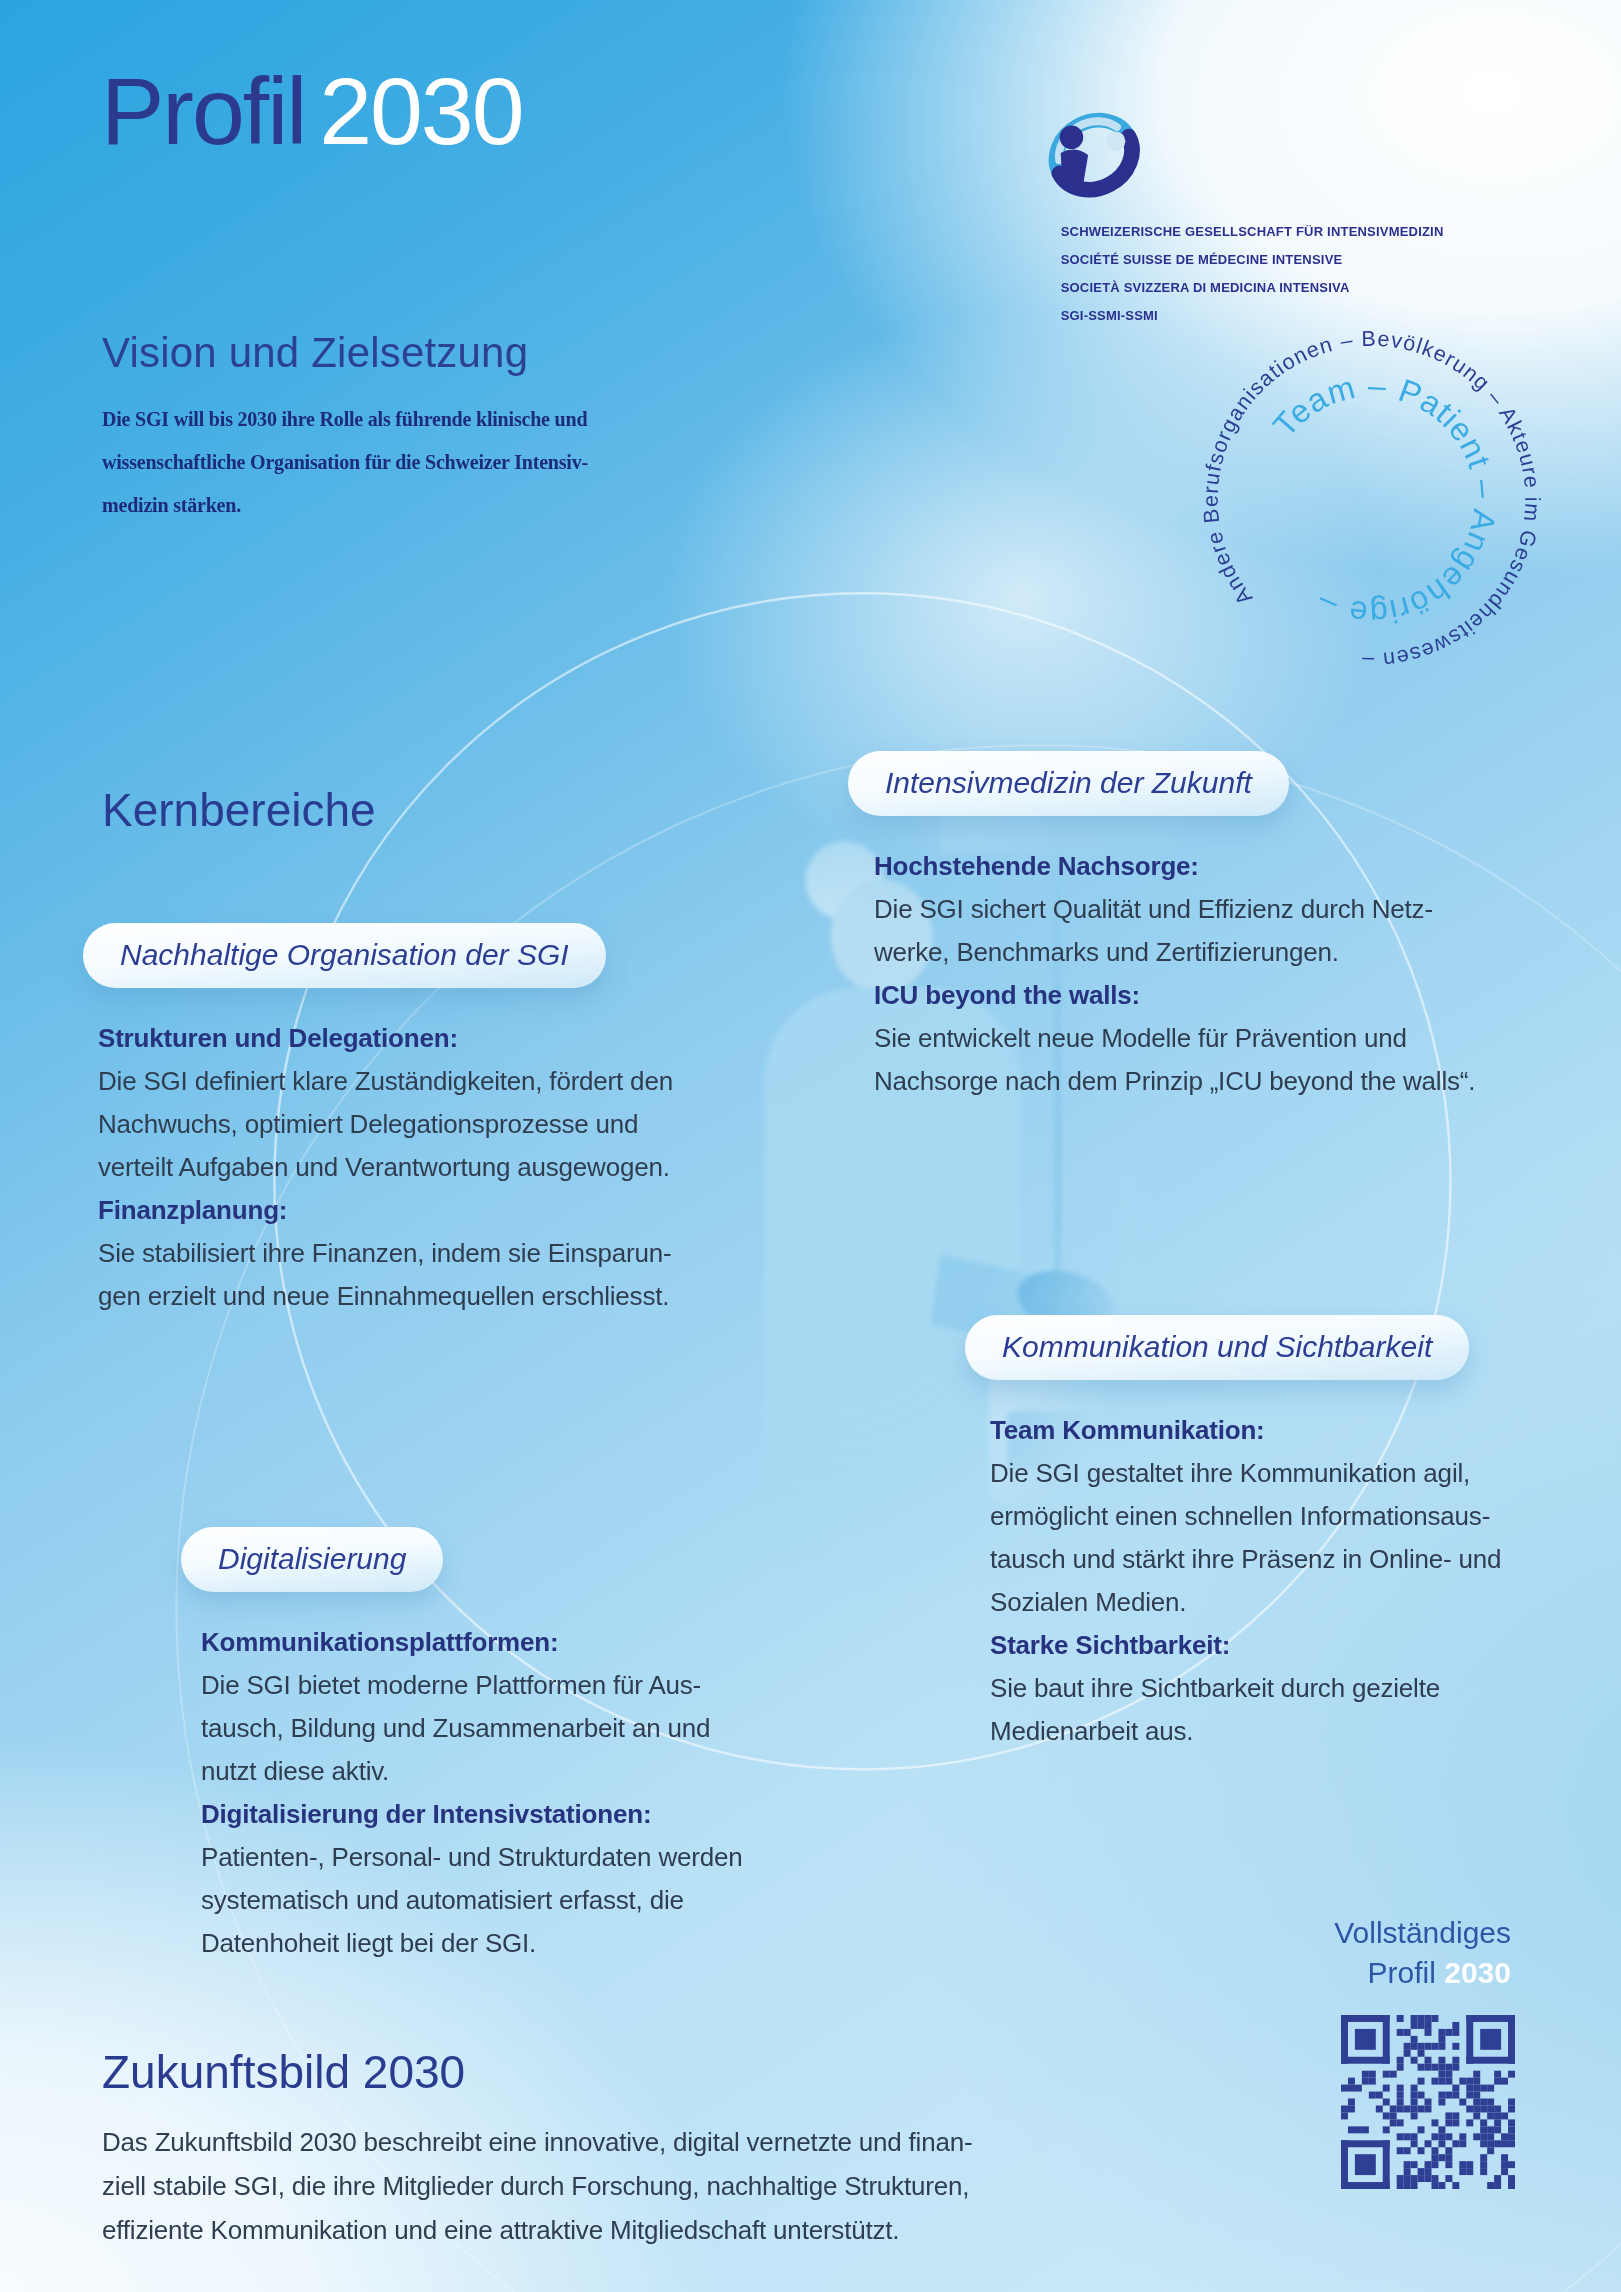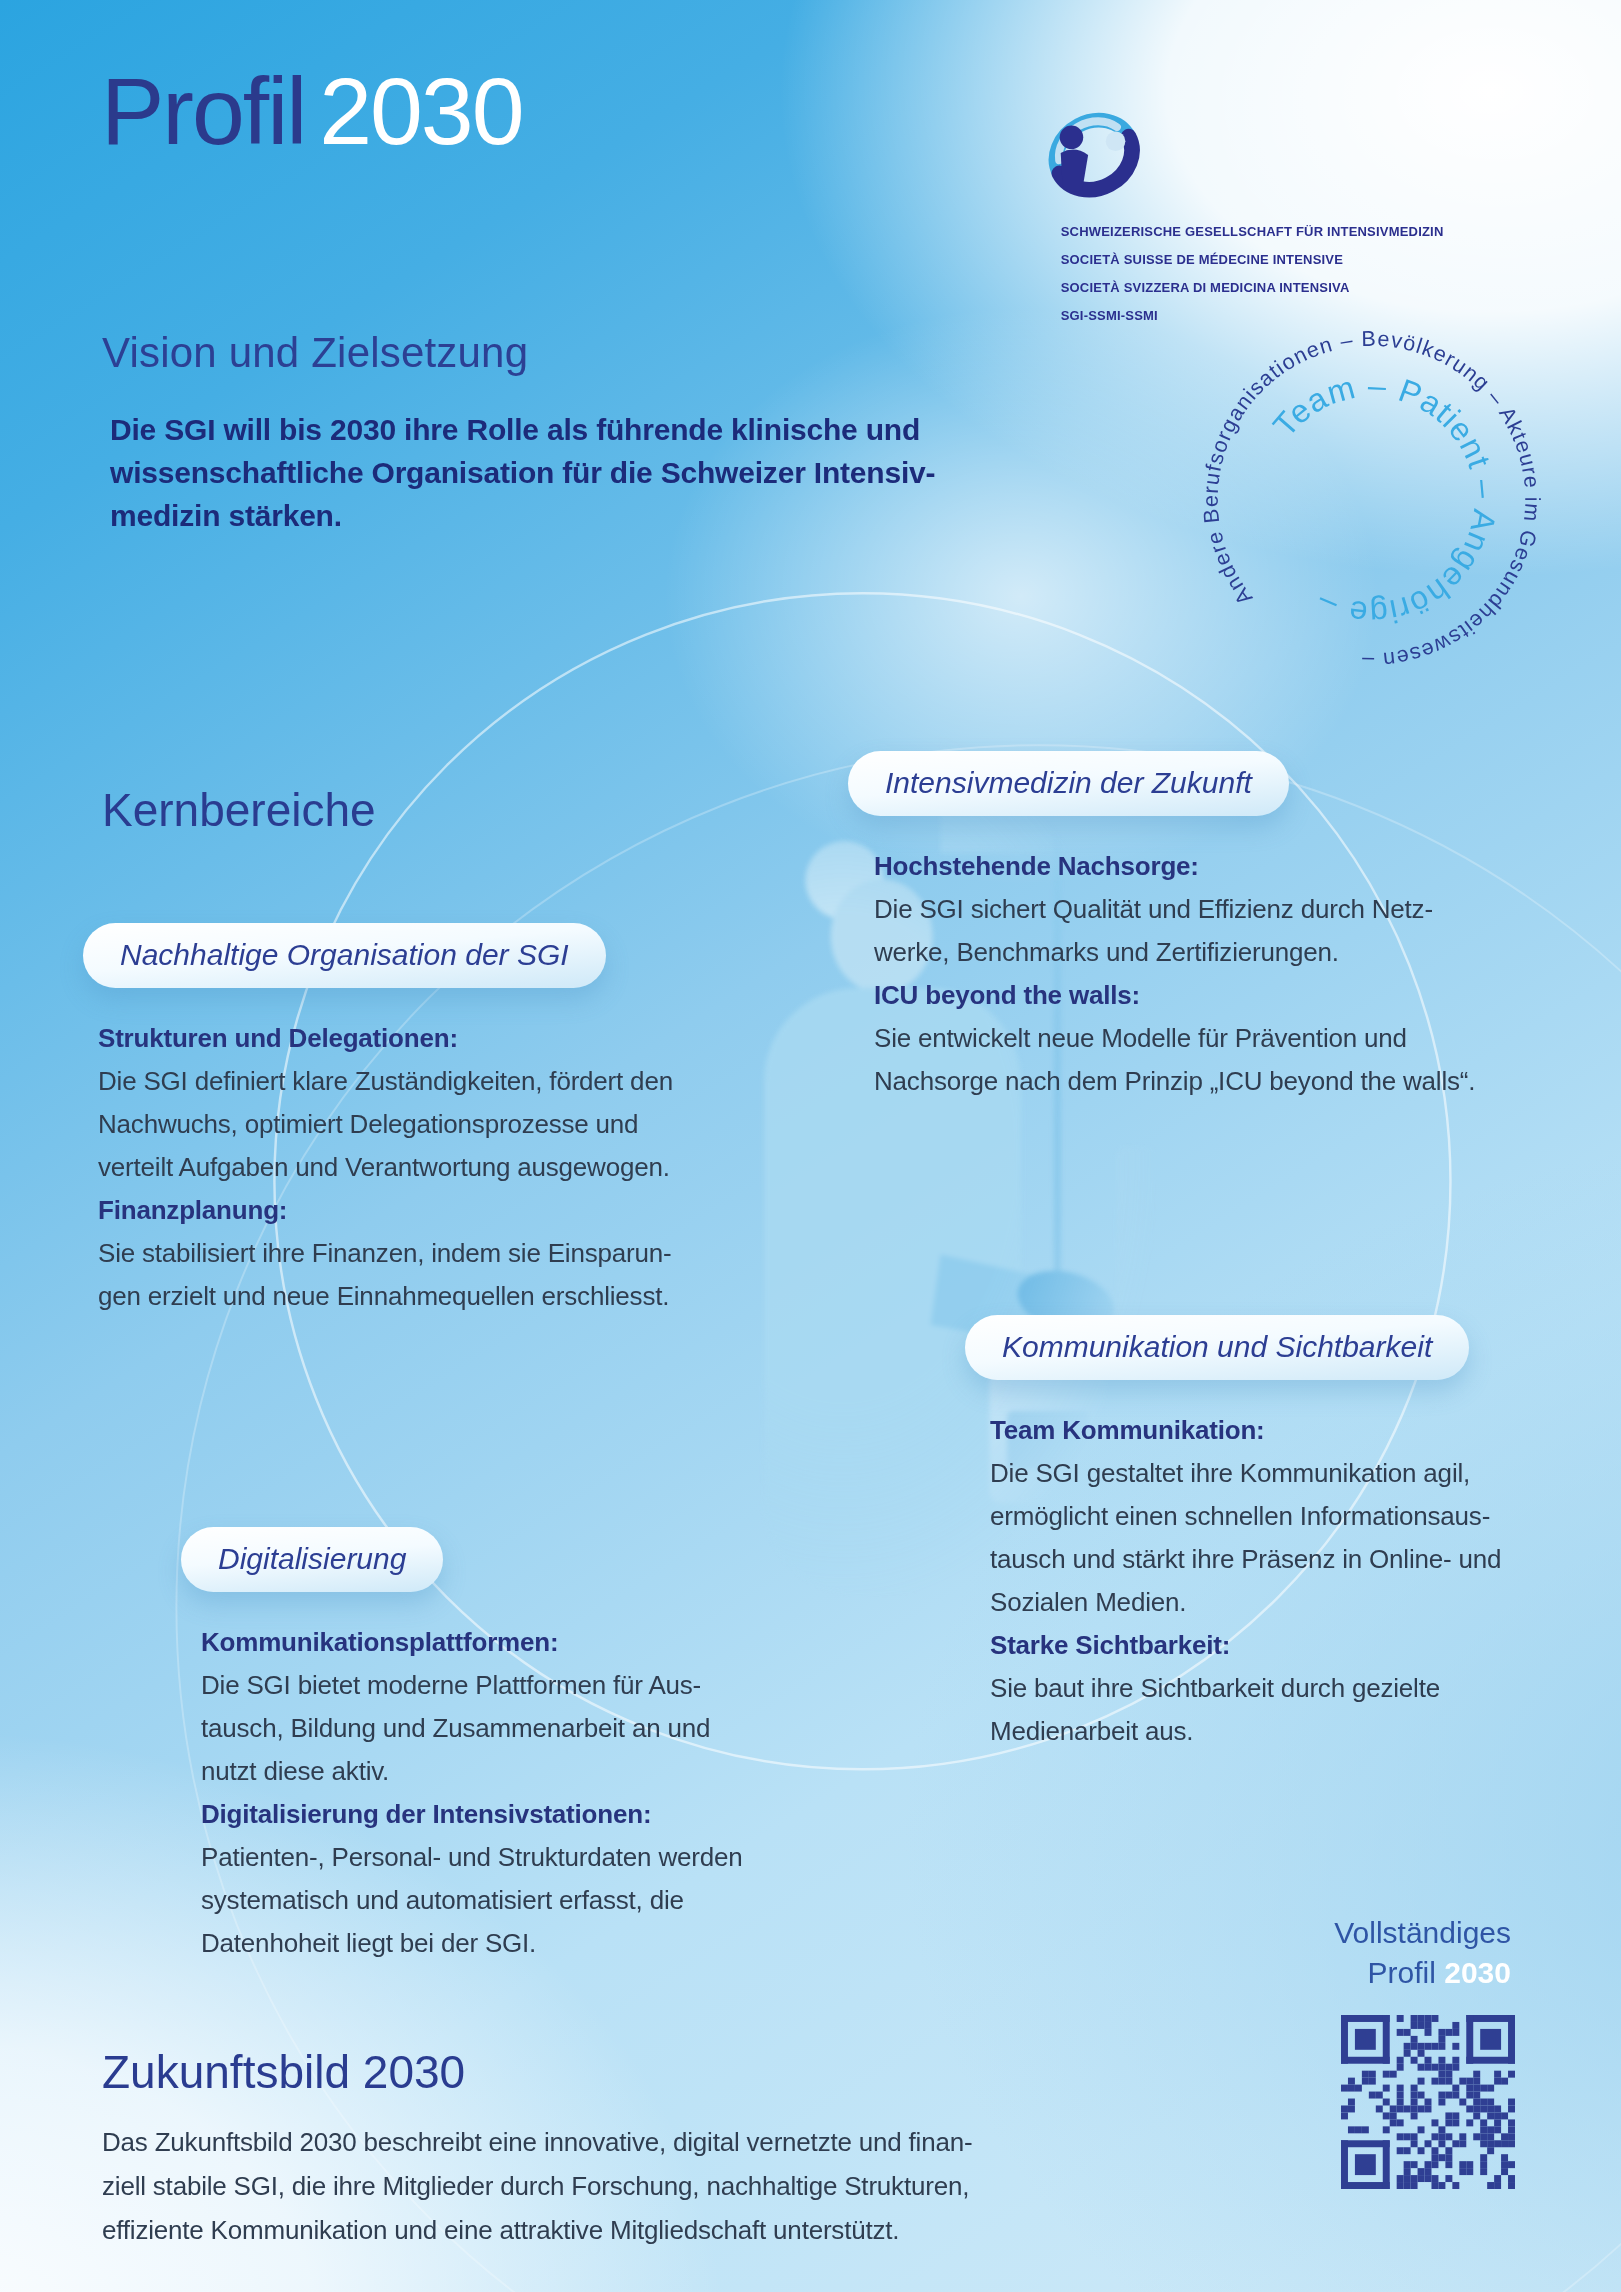--- a/index.html
+++ b/index.html
@@ -18,21 +18,21 @@
   .photo svg{filter:blur(2.9px);}
   .arcs{position:absolute;left:0;top:0;pointer-events:none;}
   
   .title{position:absolute;left:101px;top:57px;font-size:95px;font-weight:500;letter-spacing:-2px;color:#2b3a8c;white-space:nowrap;}
   .title .yr{color:#ffffff;margin-left:13.7px;}
   .logo{position:absolute;left:1045px;top:96px;display:flex;align-items:flex-start;flex-direction:column;}
   .logo-lines{margin-left:15.7px;margin-top:5.9px;color:#2b2f8e;font-weight:700;font-size:13px;letter-spacing:0.2px;}
   .logo-lines div{line-height:28px;white-space:nowrap;}
   
   .vision-h{position:absolute;left:102px;top:294px;font-size:42px;color:#2c4094;font-weight:500;letter-spacing:0.2px;}
-  .vision-t{position:absolute;left:110px;top:378px;font-size:30px;font-weight:700;line-height:43px;color:#1c2b7a;white-space:pre-line;letter-spacing:-0.2px;}
+  .vision-t{position:absolute;left:102px;top:378px;font-size:20px;font-weight:700;line-height:43px;color:#1c2b7a;white-space:pre-line;letter-spacing:-0.2px;font-family:Liberation Serif, serif;}
   
   .ring{position:absolute;left:1161px;top:289px;width:421px;height:421px;}
   .ring .outer{fill:#2c3e93;font-size:22px;letter-spacing:1.2px;}
   .ring .inner{fill:#3aabe3;font-size:33px;letter-spacing:1px;}
   .kern-h{position:absolute;left:102px;top:745px;font-size:46px;color:#2a3c90;font-weight:500;}
   
   .pill{position:absolute;display:inline-block;padding:14.7px 37px 16.7px 37px;border-radius:979px;
     background:linear-gradient(175deg,#ffffff 0%,#f4fbff 45%,#cfe9f8 100%);
     box-shadow:0 11.8px 23.5px rgba(80,150,200,.30);
     font-size:30px;color:#2c3e93;white-space:nowrap;font-style:italic;}
@@ -82,21 +82,21 @@
         <path d="M 10 60 A 40 34 0 0 1 90 60" fill="none" stroke="#3aa9e0" stroke-width="15" stroke-linecap="round"></path>
         <path d="M 90 60 A 40 34 0 0 1 10 60" fill="none" stroke="#2b2f8e" stroke-width="16" stroke-linecap="round"></path>
         <path d="M 16 48 A 36 30 0 0 1 84 46" fill="none" stroke="#cfe6f5" stroke-width="8" stroke-linecap="round" opacity=".9"></path>
       </g>
       <circle cx="27" cy="42" r="12" fill="#2b2f8e"></circle>
       <path d="M 16 58 Q 30 50 44 60 L 38 96 Q 26 100 18 92 Z" fill="#2b2f8e"></path>
       <circle cx="72" cy="46" r="10" fill="#cfe6f5"></circle>
     </svg>
     <div class="logo-lines">
       <div>SCHWEIZERISCHE GESELLSCHAFT FÜR INTENSIVMEDIZIN</div>
-      <div>SOCIETÀ SUISSE DE MÉDECINE INTENSIVE</div>
+      <div>SOCIÉTÉ SUISSE DE MÉDECINE INTENSIVE</div>
       <div>SOCIETÀ SVIZZERA DI MEDICINA INTENSIVA</div>
       <div>SGI-SSMI-SSMI</div>
     </div>
   </div>
 
   <h2 class="vision-h">Vision und Zielsetzung</h2>
   <p class="vision-t">Die SGI will bis 2030 ihre Rolle als führende klinische und
 wissenschaftliche Organisation für die Schweizer Intensiv-
 medizin stärken.</p>
 

